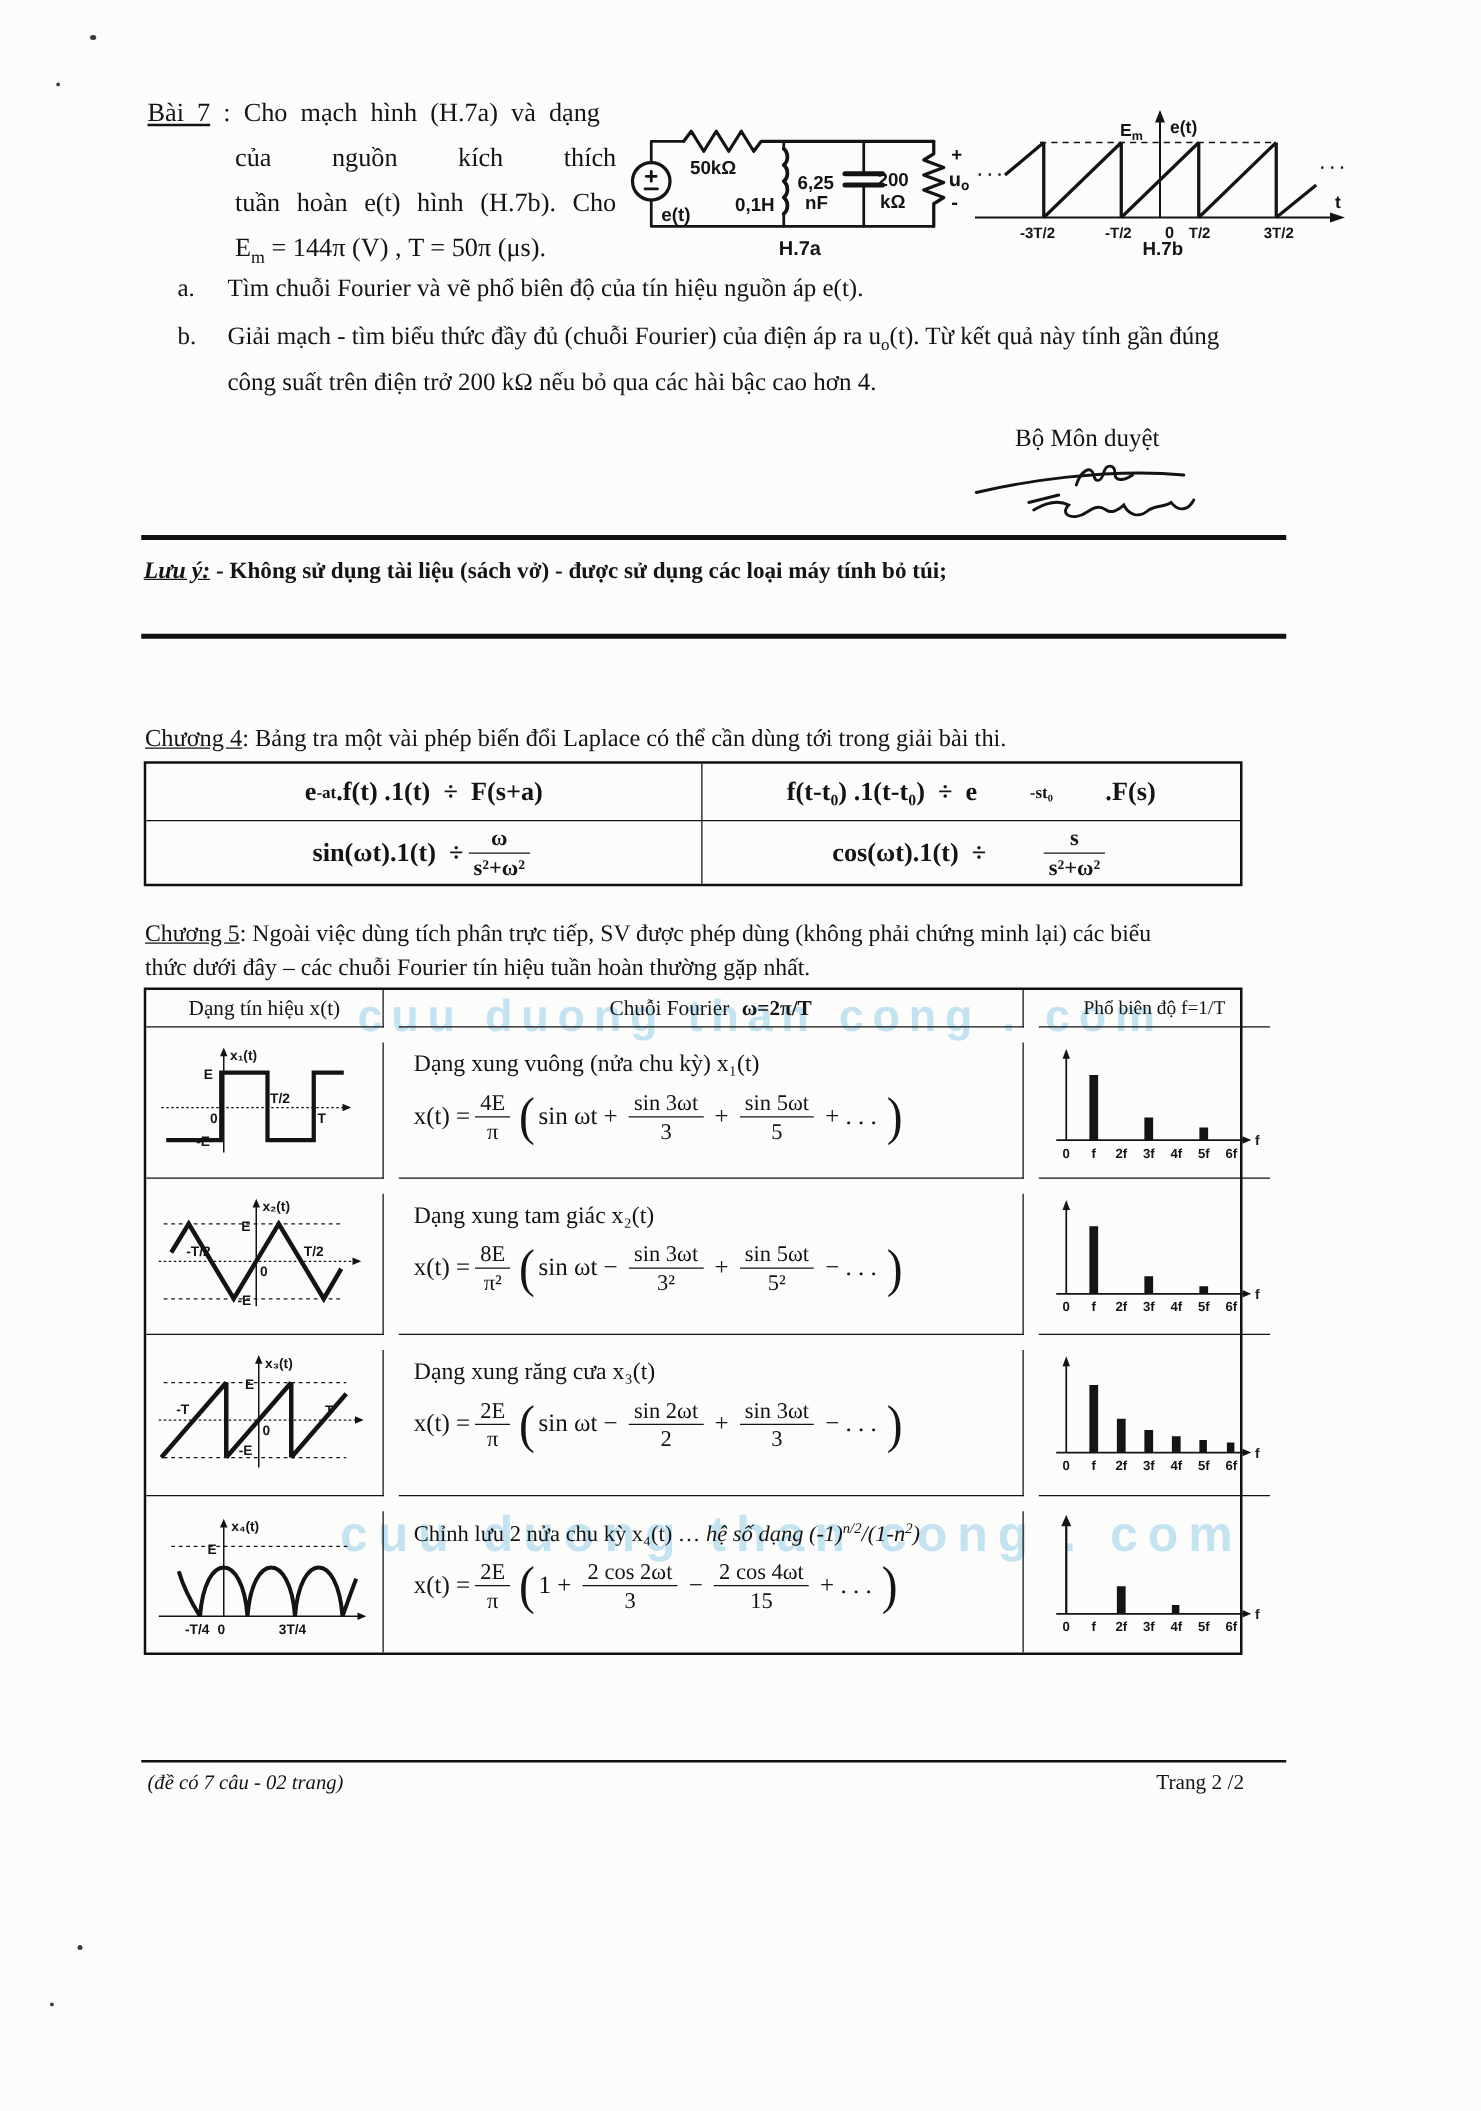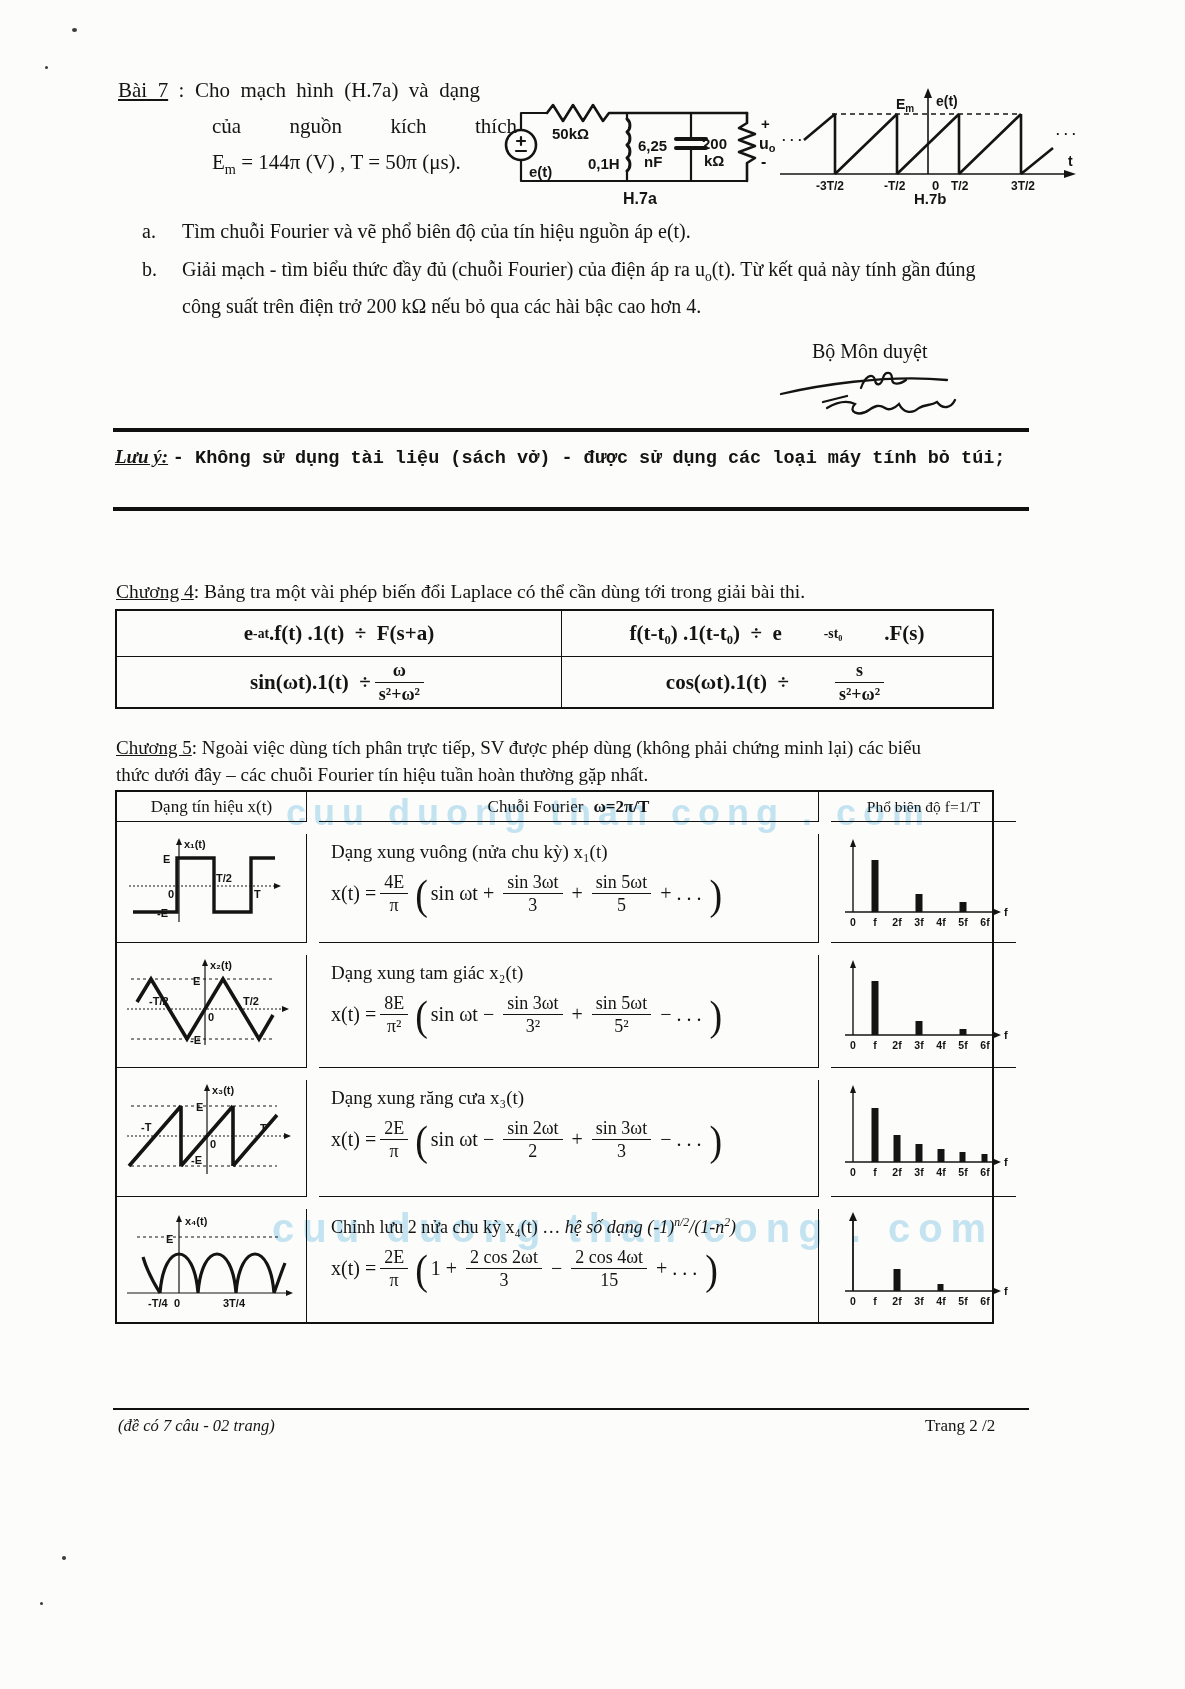--- a/index.html
+++ b/index.html
@@ -1,19 +1,19 @@
 <!DOCTYPE html>
 <html><head>
 <meta charset="utf-8">
 <style>
   html,body{margin:0;padding:0;background:#d9d9d9;}
   .page{position:relative;width:1185px;height:1689px;background:#fcfcfa;overflow:hidden;
         font-family:"Liberation Serif",serif;color:#141414;}
   .abs{position:absolute;}
-  .sans{font-family:Liberation Mono, monospace;}
+  .sans{font-family:Liberation Serif, serif;}
   .u{text-decoration:underline;}
   .b{font-weight:700;}
   .i{font-style:italic;}
   sub{font-size:68%;} sup{font-size:65%;}
   .jline{text-align:justify;text-align-last:justify;}
   
   .frac{display:inline-block;vertical-align:middle;text-align:center;margin:0 4px;line-height:1.12;}
   .frac .fn{display:block;padding:0 4px 1px;border-bottom:1.6px solid #141414;}
   .frac .fd{display:block;padding:1px 4px 0;}
   .bigp{display:inline-block;font-size:190%;font-weight:400;transform:scaleY(1.12);margin:0 3px;line-height:.9;vertical-align:middle;}
@@ -49,22 +49,23 @@
   <div class="wm" style="left:286px;top:792px;font-size:36px;letter-spacing:7px;">cuu duong than cong . com</div>
   <div class="wm" style="left:272px;top:1206px;font-size:40px;letter-spacing:8px;">cuu duong than cong . com</div>
 
   <div class="dot" style="left:72px;top:28px;width:5px;height:4px;"></div>
   <div class="dot" style="left:45px;top:66px;width:3px;height:3px;"></div>
   <div class="dot" style="left:62px;top:1556px;width:4px;height:4px;"></div>
   <div class="dot" style="left:40px;top:1602px;width:3px;height:3px;"></div>
 
   <div class="abs" style="left:118px;top:72px;width:362px;font-size:21px;line-height:36px;">
     <div class="jline"><span class="u">Bài 7</span><span> : Cho mạch hình (H.7a) và dạng</span></div>
-    <div style="margin-left:94px;width:305px;">
+    <div style="margin-left:70px;width:305px;">
       <div class="jline">của nguồn kích thích</div>
+      <div class="jline">tuần hoàn e(t) hình (H.7b). Cho</div>
       <div><span>E</span><sub>m</sub><span> = 144π (V) , T = 50π (μs).</span></div>
     </div>
   </div>
 
   <svg class="abs" style="left:495px;top:83px;" width="290" height="125" viewBox="0 0 290 125">
     <g stroke="#141414" stroke-width="2.2" fill="none" stroke-linejoin="round" stroke-linecap="round">
       <circle cx="26" cy="62" r="15" stroke-width="2.6"></circle>
       <path d="M26,54 V62 M22,58 H30"></path>
       <path d="M21,68 H31"></path>
       <path d="M26,47 V30 H52"></path>

